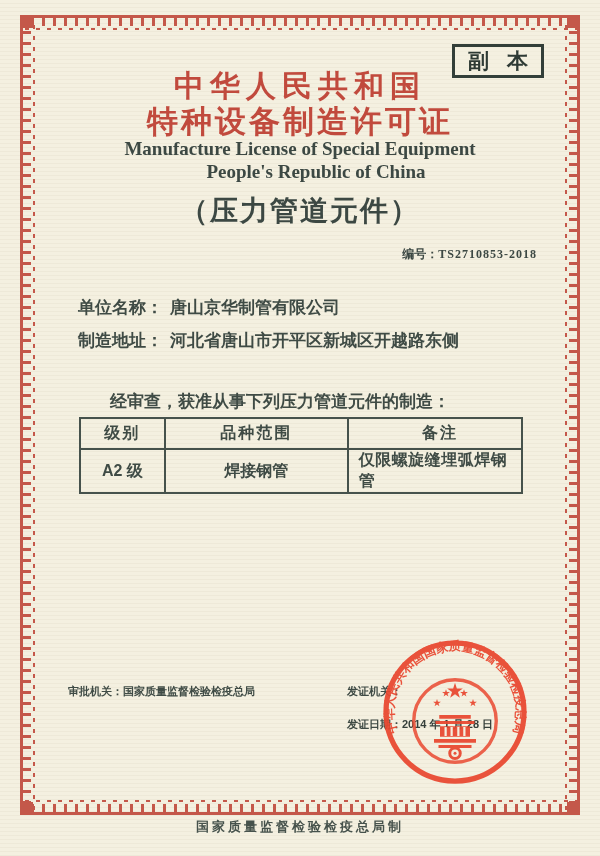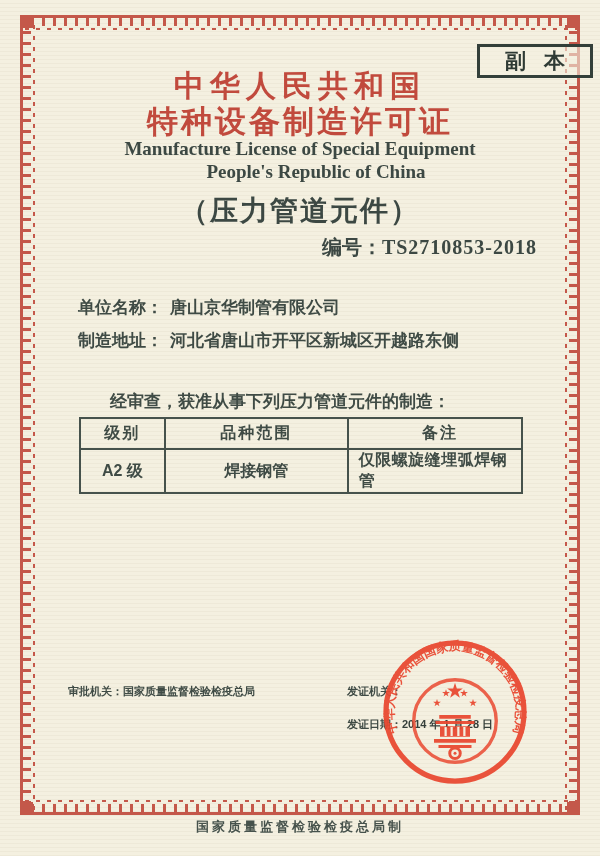--- a/index.html
+++ b/index.html
@@ -43,39 +43,39 @@
       linear-gradient(#c4584a,#c4584a) 100% 0/3px 100% no-repeat,
       repeating-linear-gradient(0deg,#c4584a 0 3px, rgba(0,0,0,0) 3px 11px) 100% 0/11px 100% no-repeat,
       repeating-linear-gradient(0deg, rgba(0,0,0,0) 0 5px, #c4584a 5px 9px, rgba(0,0,0,0) 9px 11px) 0 0/2px 100% no-repeat;
   }
   .corner { position:absolute; width:13px; height:13px; background:#c4584a; }
   .corner.tl { left:0; top:0; } .corner.tr { right:0; top:0; }
   .corner.bl { left:0; bottom:0; } .corner.br { right:0; bottom:0; }
 
   
   .badge {
-    position:absolute; left:477px; top:44px; width:116px; height:34px;
+    position:absolute; left:452px; top:44px; width:92px; height:34px;
     border:3px solid #333f39; display:flex; align-items:center; justify-content:center;
     color:#2e3a34; font-size:21px; font-weight:bold; letter-spacing:6px;
     text-indent:6px; background:rgba(244,240,224,0.6);
   }
 
   
   .t-cn { position:absolute; left:0; width:100%; text-align:center;
           color:#c14a3d; font-weight:bold; }
   .t-cn1 { top:66px;  font-size:30px; letter-spacing:6px; }
   .t-cn2 { top:101px; font-size:31px; letter-spacing:3px; }
   .t-en { position:absolute; left:0; width:100%; text-align:center;
           font-family:"Liberation Serif", serif; font-weight:bold;
           color:#3c4843; font-size:19px; }
   .t-en1 { top:138px; } .t-en2 { top:161px;margin-left:16px; }
   .subtitle { position:absolute; top:192px; left:0; width:100%; text-align:center;
               color:#3c4843; font-size:28px; font-weight:bold; letter-spacing:2px; }
-  .license-no { position:absolute; top:234px; right:63px; text-align:center;
-                font-size:20px; font-weight:bold; color:#3c4843; }
+  .license-no { position:absolute; top:246px; right:63px; text-align:center;
+                font-size:12px; font-weight:bold; color:#3c4843; }
   .license-no .num { font-family:"Liberation Serif", serif; letter-spacing:1px; }
 
   
   .info-line { position:absolute; left:78px; font-size:17px; font-weight:bold; color:#3f4b45; }
   .info-company { top:296px; } .info-address { top:329px; }
   .info-line .val { margin-left:7px; }
 
   .statement { position:absolute; left:110px; top:390px; font-size:17px; font-weight:bold; color:#3f4b45; }
 
   

